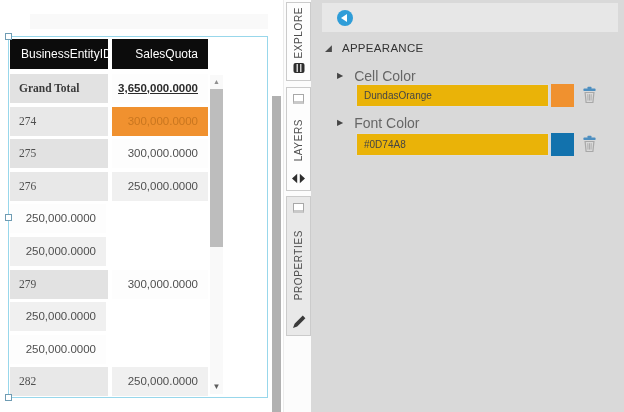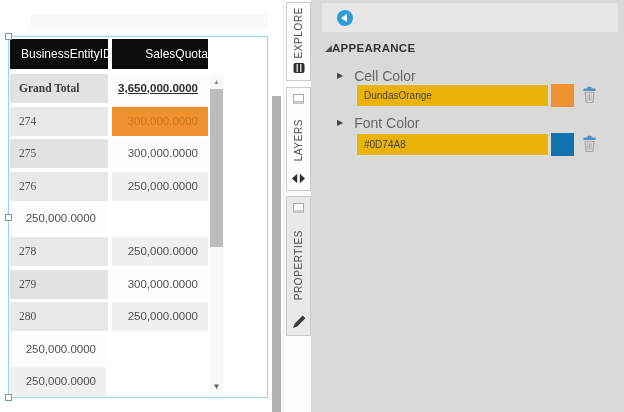--- a/index.html
+++ b/index.html
@@ -15,21 +15,21 @@
     border:1px solid #98d7eb; pointer-events:none; }
   .handle { position:absolute; width:7px; height:7px; background:#fff; border:1px solid #6f9cb3; }
   .h-tl { left:-4px; top:-4px; }
   .h-ml { left:-4px; top:177px; }
   .h-bl { left:-4px; bottom:-4px; }
 
   .thead { position:absolute; left:10px; top:39px; }
   .th { position:absolute; top:0; height:30px; background:#0c0c0c; color:#fff;
     font-size:12px; line-height:30px; }
   .th-id { left:0; width:98px; padding-left:11px; }
-  .th-val { left:102px; width:96px; text-align:right; }
+  .th-val { left:102px; width:96px; text-align:right; padding-right:10px; }
 
   .tbody { position:absolute; left:10px; top:74px; display:flex; flex-direction:column; gap:3.6px; }
   .row { display:flex; height:29px; font-size:11.5px; color:#4f4f4f; }
   .cell-id { width:98px; background:#e2e2e2; line-height:29px; padding-left:9px; margin-right:4px;font-family:Liberation Serif, serif; }
   .cell-val { width:96px; background:#fdfdfd; line-height:29px; text-align:right; padding-right:10px; }
   .row:nth-child(even) .cell-id { background:#e8e8e8; }
   .row:nth-child(even) .cell-val { background:#f0f0f0; }
   .row.bold { font-weight:bold; }
   .row.bold .cell-id { color:#3a3a3a; }
   .row.bold .cell-val { color:#2b2b2b;text-decoration:underline; }
@@ -64,21 +64,21 @@
   .panel { position:absolute; left:311px; top:0; width:313px; height:412px; background:#d9d9d9; }
   .panel-header { position:absolute; left:11px; top:3px; width:296px; height:29px;
     background:#e7e7e7; display:flex; align-items:center; padding-left:15px; }
   .back-btn { width:16px; height:16px; border-radius:50%; background:#2F9DD8; position:relative; }
   .back-btn .tri { position:absolute; left:4px; top:4px; width:0; height:0;
     border-top:4px solid transparent; border-bottom:4px solid transparent; border-right:6px solid #fff; }
   .panel-title { margin-left:9px; color:#2F9DD8; font-size:11.5px; letter-spacing:0.4px; }
 
   .section-row { position:absolute; left:14px; top:42px; display:flex; align-items:center; }
   .exp-glyph { font-size:9px; color:#4a4a4a; line-height:12px; }
-  .section-label { margin-left:0; font-size:11.5px; font-weight:bold; color:#333;
+  .section-label { margin-left:10px; font-size:11.5px; font-weight:normal; color:#333;
     letter-spacing:0.3px; }
 
   .prop-label-row { position:absolute; display:flex; align-items:center; }
   .prop-label-row .exp-glyph { font-size:8px; color:#454545; }
   .prop-label { margin-left:11px; font-size:14px; color:#666; }
   .plr-1 { left:26px; top:68px; }
   .plr-2 { left:26px; top:115px; }
 
   .prop-input { position:absolute; left:45px; width:193px; height:23px; background:#eab308;
     border:1px solid #dcdcdc; font-size:10px; color:#454545; padding-left:7px;
@@ -119,35 +119,34 @@
         <div class="cell-val">300,000.0000</div>
       </div>
       <div class="row">
         <div class="cell-id">276</div>
         <div class="cell-val">250,000.0000</div>
       </div>
       <div class="row">
         <div class="cell-val">250,000.0000</div>
       </div>
       <div class="row">
-        <div class="cell-id">278</div>
         <div class="cell-val">250,000.0000</div>
       </div>
       <div class="row">
         <div class="cell-id">279</div>
         <div class="cell-val">300,000.0000</div>
       </div>
       <div class="row">
-        <div class="cell-id">280</div>
-        <div class="cell-val">250,000.0000</div>
-      </div>
-      <div class="row">
-        <div class="cell-val">250,000.0000</div>
-      </div>
-      <div class="row">
+        <div class="cell-val">250,000.0000</div>
+      </div>
+      <div class="row">
+        <div class="cell-val">250,000.0000</div>
+      </div>
+      <div class="row">
+        <div class="cell-id">282</div>
         <div class="cell-val">250,000.0000</div>
       </div>
     </div>
 
     <div class="tbl-scroll">
       <div class="arrow-up">▲</div>
       <div class="thumb"></div>
       <div class="arrow-down">▼</div>
     </div>
 

